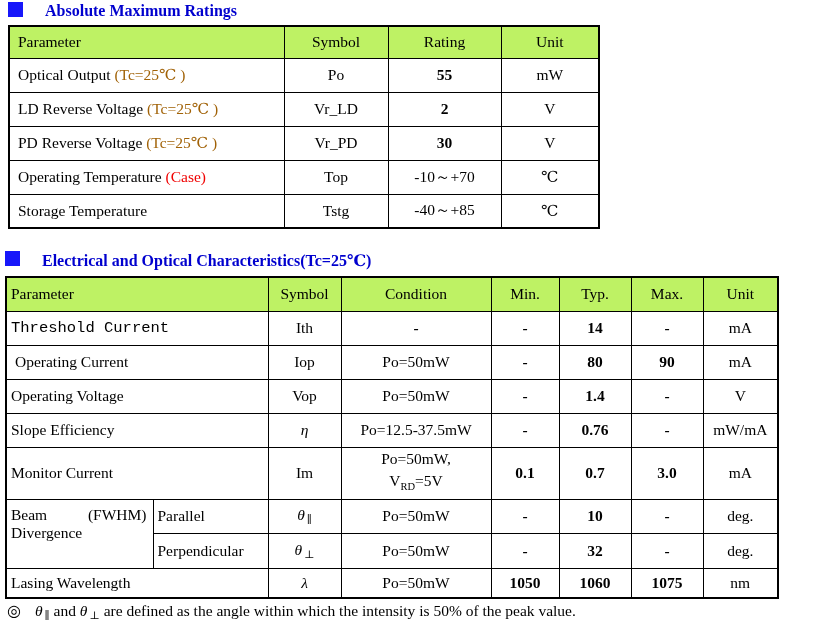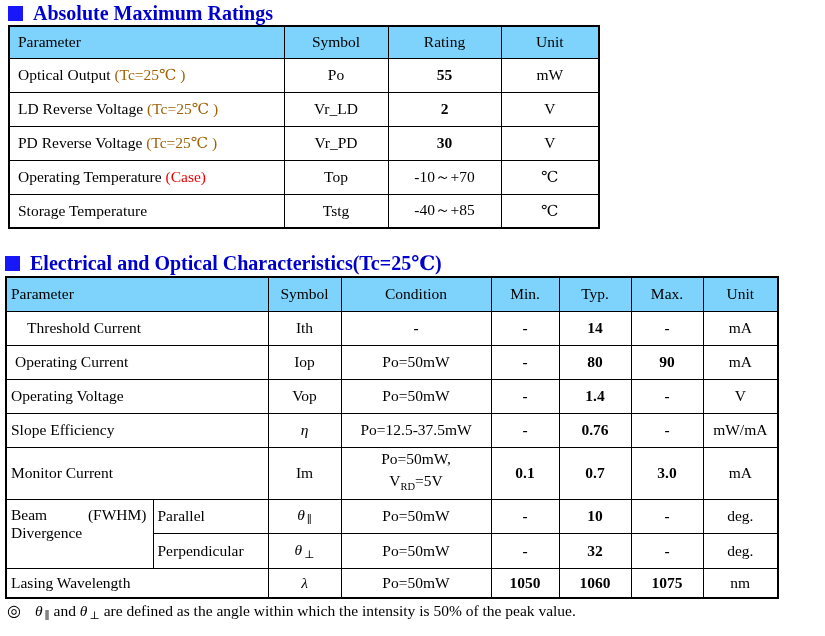--- a/index.html
+++ b/index.html
@@ -3,33 +3,33 @@
 <meta charset="utf-8">
 <style>
   * { margin: 0; padding: 0; box-sizing: border-box; }
   html, body { background: #ffffff; }
   body {
     width: 825px; height: 636px; position: relative; overflow: hidden;
     font-family: "Liberation Serif", "DejaVu Serif", serif;
     color: #000;
   }
   .section-title {
-    position: absolute; display: flex; align-items: center;
-    font-weight: bold; font-size: 20px; color: #0000CE;
+    position: absolute; display: flex; 
+    font-weight: bold; font-size: 16px; color: #0000CE; gap: 12px;
   }
   .blue-square {
     width: 15px; height: 15px; background: #1717fa; display: inline-block;
     margin-right: 10px; flex: 0 0 auto;
   }
   table {
     position: absolute; border-collapse: collapse; table-layout: fixed;
     font-size: 15.5px; border: 2px solid #000;
   }
   td, th { border: 1.5px solid #000; padding: 0 6px; overflow: hidden; font-weight: normal; }
-  .thead td { background: #7dd3fc; }
+  .thead td { background: #bef264; }
   .c { text-align: center; padding: 0 2px; }
   .l { text-align: left; padding-left: 8px; }
   .v { font-weight: bold; text-align: center; }
   .reg { font-weight: normal; text-align: center; }
   .blue-note { color: #a16207; }
   .red-note { color: #f00000; }
   .sym { font-style: italic; font-family: "Liberation Serif", serif; }
   .sym-sub { font-size: 11px; font-style: italic; vertical-align: -3px; margin-left: 2px; }
   sub.cond-sub { font-size: 10.5px; }
   .beam-cell { vertical-align: top; }
@@ -119,21 +119,21 @@
       <tr class="thead" style="height:34px;">
     <td class="l" colspan="2" style="padding-left:4px;">Parameter</td>
     <td class="c">Symbol</td>
     <td class="c">Condition</td>
     <td class="c">Min.</td>
     <td class="c">Typ.</td>
     <td class="c">Max.</td>
     <td class="c">Unit</td>
   </tr>
   <tr style="height:34px;">
-    <td class="l" colspan="2" style="padding-left:20px;">Threshold Current</td>
+    <td class="l" colspan="2" style="padding-left:4px;font-family:Liberation Mono, monospace;">Threshold Current</td>
     <td class="c">Ith</td>
     <td class="v">-</td>
     <td class="v">-</td>
     <td class="v">14</td>
     <td class="v">-</td>
     <td class="c">mA</td>
   </tr>
   <tr style="height:34px;">
     <td class="l" colspan="2" style="">Operating Current</td>
     <td class="c">Iop</td>

